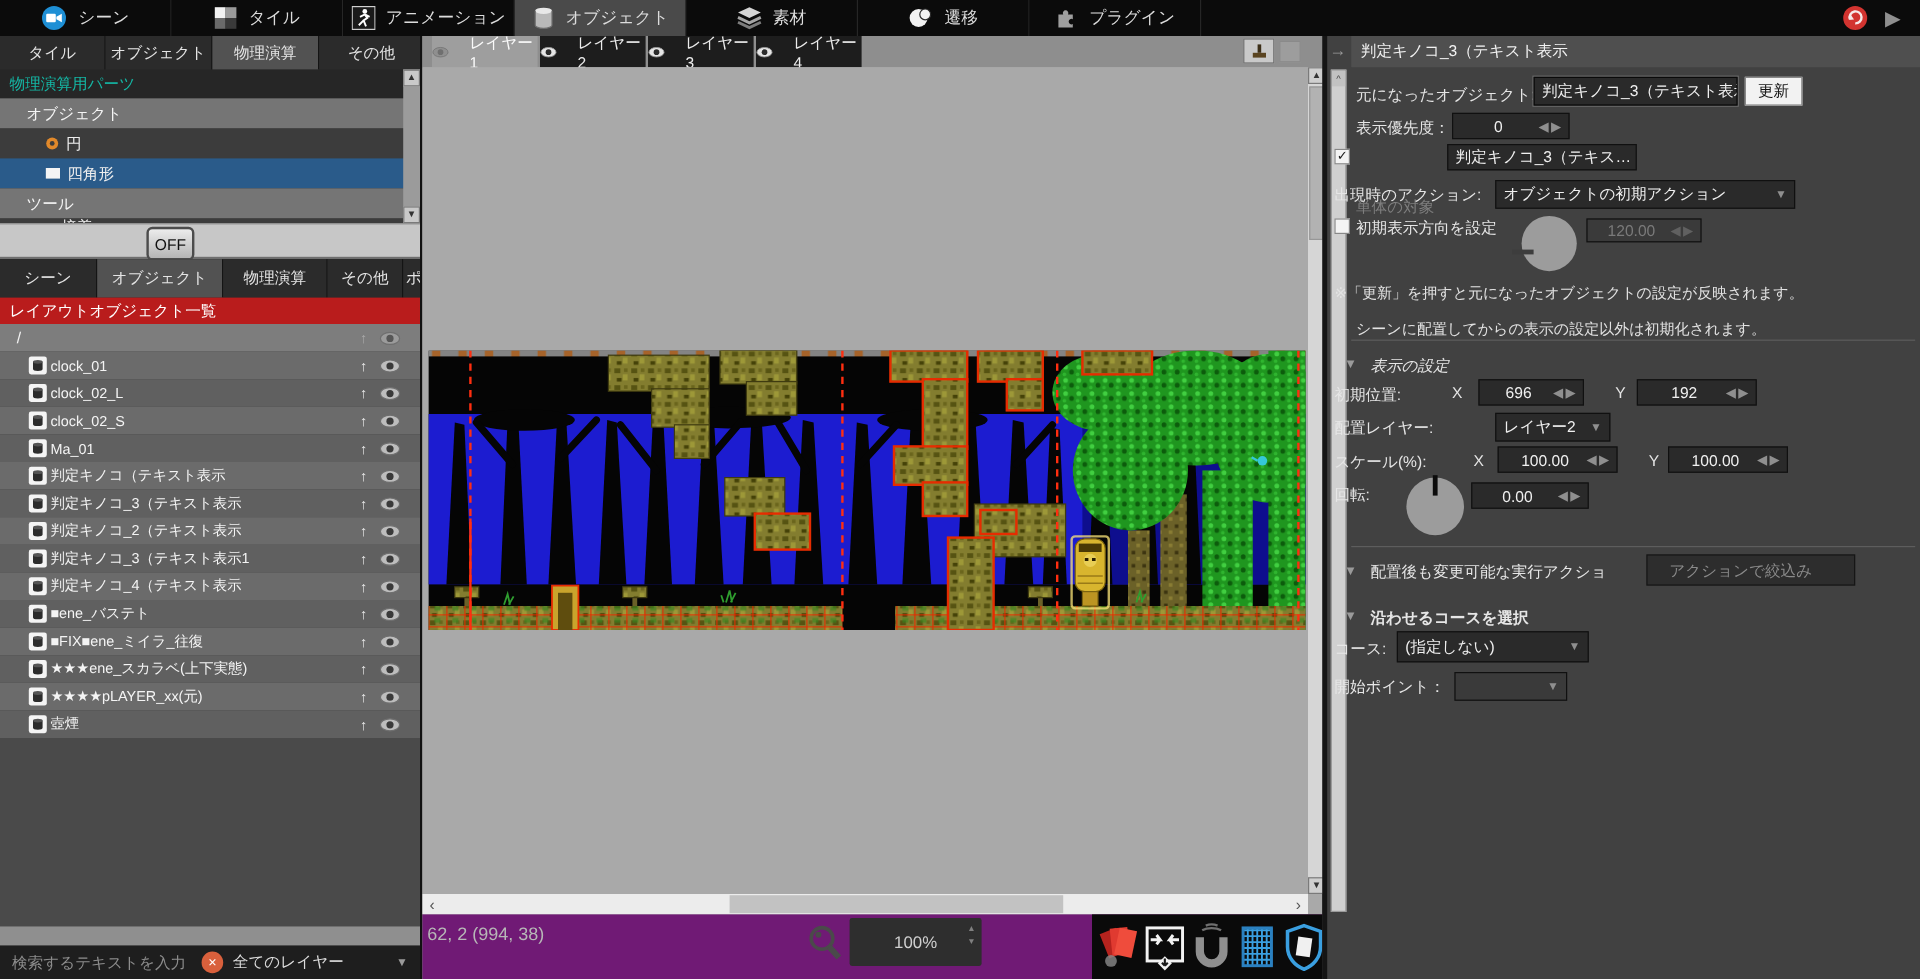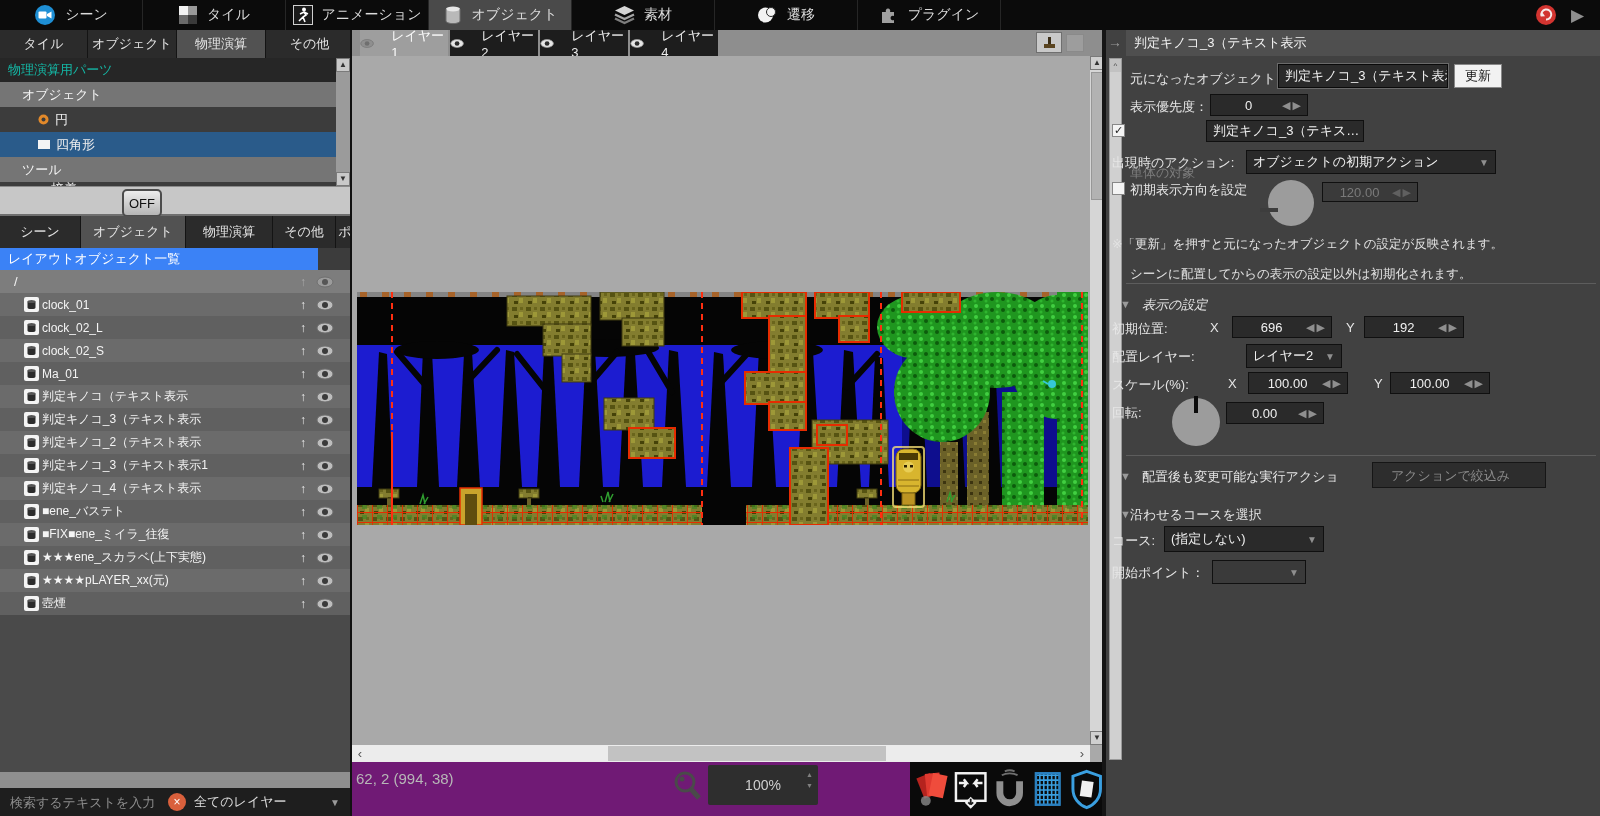--- a/index.html
+++ b/index.html
@@ -25,21 +25,21 @@
   .grp{background:#757575;color:#f5f5f5;padding-left:22px;}
   .itm{background:#3c3c3c;color:#eee;padding-left:38px;gap:6px;}
   .itm.selblue{background:#2a5b8a;}
   .sb1{position:absolute;right:0;width:14px;background:#9b9b9b;}
   .sbbtn{position:absolute;right:0;width:14px;height:14px;background:#c9c9c9;border:1px solid #7a7a7a;box-sizing:border-box;
          color:#333;font-size:8px;line-height:12px;text-align:center;}
   .offbar{position:absolute;left:0;top:156px;width:350px;height:30px;background:#c7c7c7;
           border-top:1px solid #8a8a8a;border-bottom:2px solid #6f6f6f;box-sizing:border-box;}
   .offthumb{position:absolute;left:122px;top:2px;width:36px;height:24px;border:2px solid #4c4c4c;border-radius:5px;
             background:linear-gradient(#ececec,#b5b5b5);color:#111;font-size:13px;display:flex;align-items:center;justify-content:center;}
-  .listhdr{position:absolute;left:0;top:218px;width:318px;height:22px;background:#3b82f6;display:flex;align-items:center;padding-left:8px;box-sizing:border-box;color:#fff;}
+  .listhdr{position:absolute;left:0;top:218px;width:350px;height:22px;background:#b91c1c;display:flex;align-items:center;padding-left:8px;box-sizing:border-box;color:#fff;}
   .rootrow{position:absolute;left:0;top:240px;width:350px;height:23px;background:#7d7d7d;display:flex;align-items:center;padding-left:14px;box-sizing:border-box;color:#f4f4f4;}
   .obj-list{position:absolute;left:0;top:263px;width:350px;}
   .obj-row{height:23px;display:flex;align-items:center;padding-left:24px;box-sizing:border-box;position:relative;}
   .obj-list > div:nth-of-type(odd){background:#6b6b6b;}
   .obj-list > div:nth-of-type(even){background:#606060;}
   .obj-ic{width:15px;height:15px;background:#f4f4f4;border-radius:2px;margin-right:3px;display:flex;align-items:center;justify-content:center;flex:none;}
   .obj-label{color:#f4f4f4;font-size:12px;white-space:nowrap;overflow:hidden;}
   .row-up{position:absolute;right:44px;color:#ececec;font-size:12px;}
   .row-eye{position:absolute;right:16px;display:flex;}
   .list-fill{position:absolute;left:0;top:585px;width:350px;height:157px;background:#4a4a4a;}
@@ -789,21 +789,21 @@
 
   <div class="notes" style="left:6px;top:206px;"><span>※「更新」を押すと元になったオブジェクトの設定が反映されます。</span></div>
   <div class="notes" style="left:24px;top:236px;"><span>シーンに配置してからの表示の設定以外は初期化されます。</span></div>
 
   <div class="divline" style="top:253px;"></div>
   <span class="sectri" style="left:14px;top:268px;">▼</span>
   <span class="lbl" style="left:36px;top:266px;font-style:italic;">表示の設定</span>
 
   <span class="lbl" style="left:6px;top:290px;">初期位置:</span>
   <span class="lbl" style="left:104px;top:290px;">X</span>
-  <div class="vbox" style="left:126px;top:286px;width:100px;height:22px;">
+  <div class="vbox" style="left:126px;top:286px;width:88px;height:22px;">
     <span class="val">696</span>
     <span class="sp">◀</span>
     <span class="sp">▶</span>
   </div>
   <span class="lbl" style="left:240px;top:290px;">Y</span>
   <div class="vbox" style="left:258px;top:286px;width:100px;height:22px;">
     <span class="val">192</span>
     <span class="sp">◀</span>
     <span class="sp">▶</span>
   </div>
@@ -839,21 +839,21 @@
   </div>
 
   <div class="divline" style="top:425px;"></div>
   <span class="sectri" style="left:14px;top:440px;">▼</span>
   <span class="lbl" style="left:36px;top:438px;">配置後も変更可能な実行アクショ</span>
   <div class="filterin" style="left:266px;top:432px;width:174px;height:26px;">
     <input type="text" placeholder="アクションで絞込み" style="">
   </div>
 
   <span class="sectri" style="left:14px;top:478px;">▼</span>
-  <span class="lbl" style="left:24px;top:476px;">沿わせるコースを選択</span>
+  <span class="lbl" style="left:36px;top:476px;font-weight:bold;">沿わせるコースを選択</span>
 
   <span class="lbl" style="left:6px;top:502px;">コース:</span>
   <div class="vbox" style="left:58px;top:496px;width:160px;height:26px;">
     <span>(指定しない)</span>
     <span class="ddcaret">▼</span>
   </div>
 
   <span class="lbl" style="left:6px;top:534px;">開始ポイント：</span>
   <div class="vbox dis" style="left:106px;top:530px;width:94px;height:24px;">
     <span class="ddcaret">▼</span>

